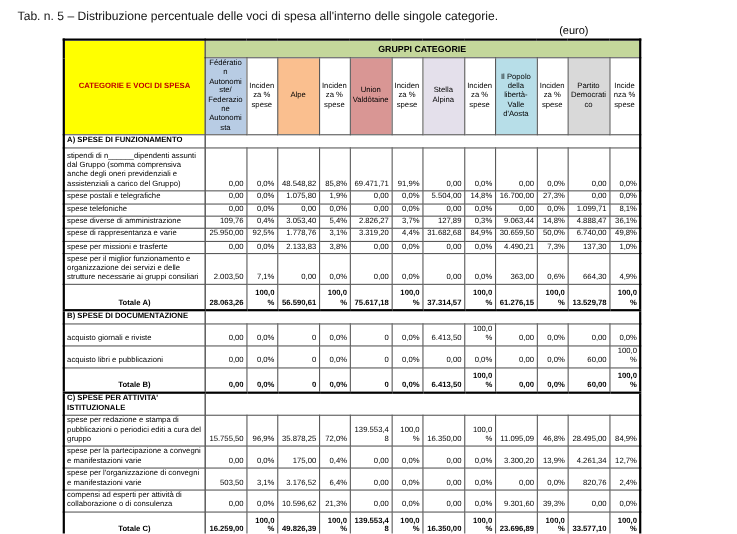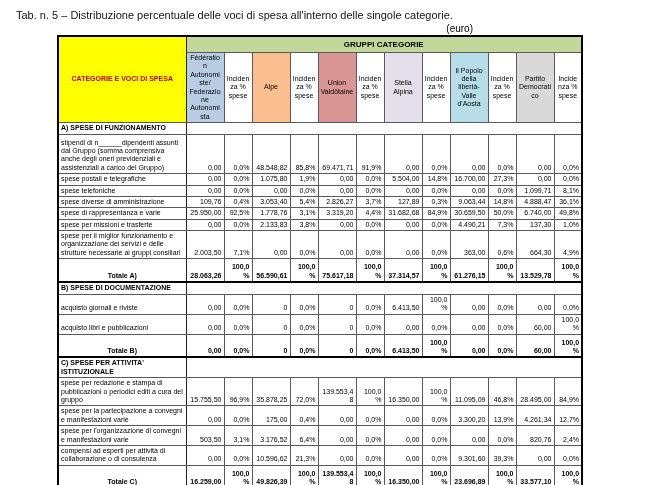--- a/index.html
+++ b/index.html
@@ -7,21 +7,21 @@
     width:670px; height:485px;
     background:#ffffff; color:#000;
     font-family:"Liberation Sans", sans-serif;
     overflow:hidden;
   }
   .title {
     padding:9px 22px 0 16px;
     font-size:11px; color:#151515;
   }
   .euro {
-    width:473px; text-align:right;
+    width:535px; text-align:right;
     font-size:10px; margin-top:2px; margin-bottom:1px;
   }
   .tbl-wrap { margin-left:57px; }
   table.expense {
     border-collapse:collapse; table-layout:fixed;
     border:2px solid #000;
     width:526px;
   }
   .expense td, .expense th {
     border:1px solid #5a5a5a;

